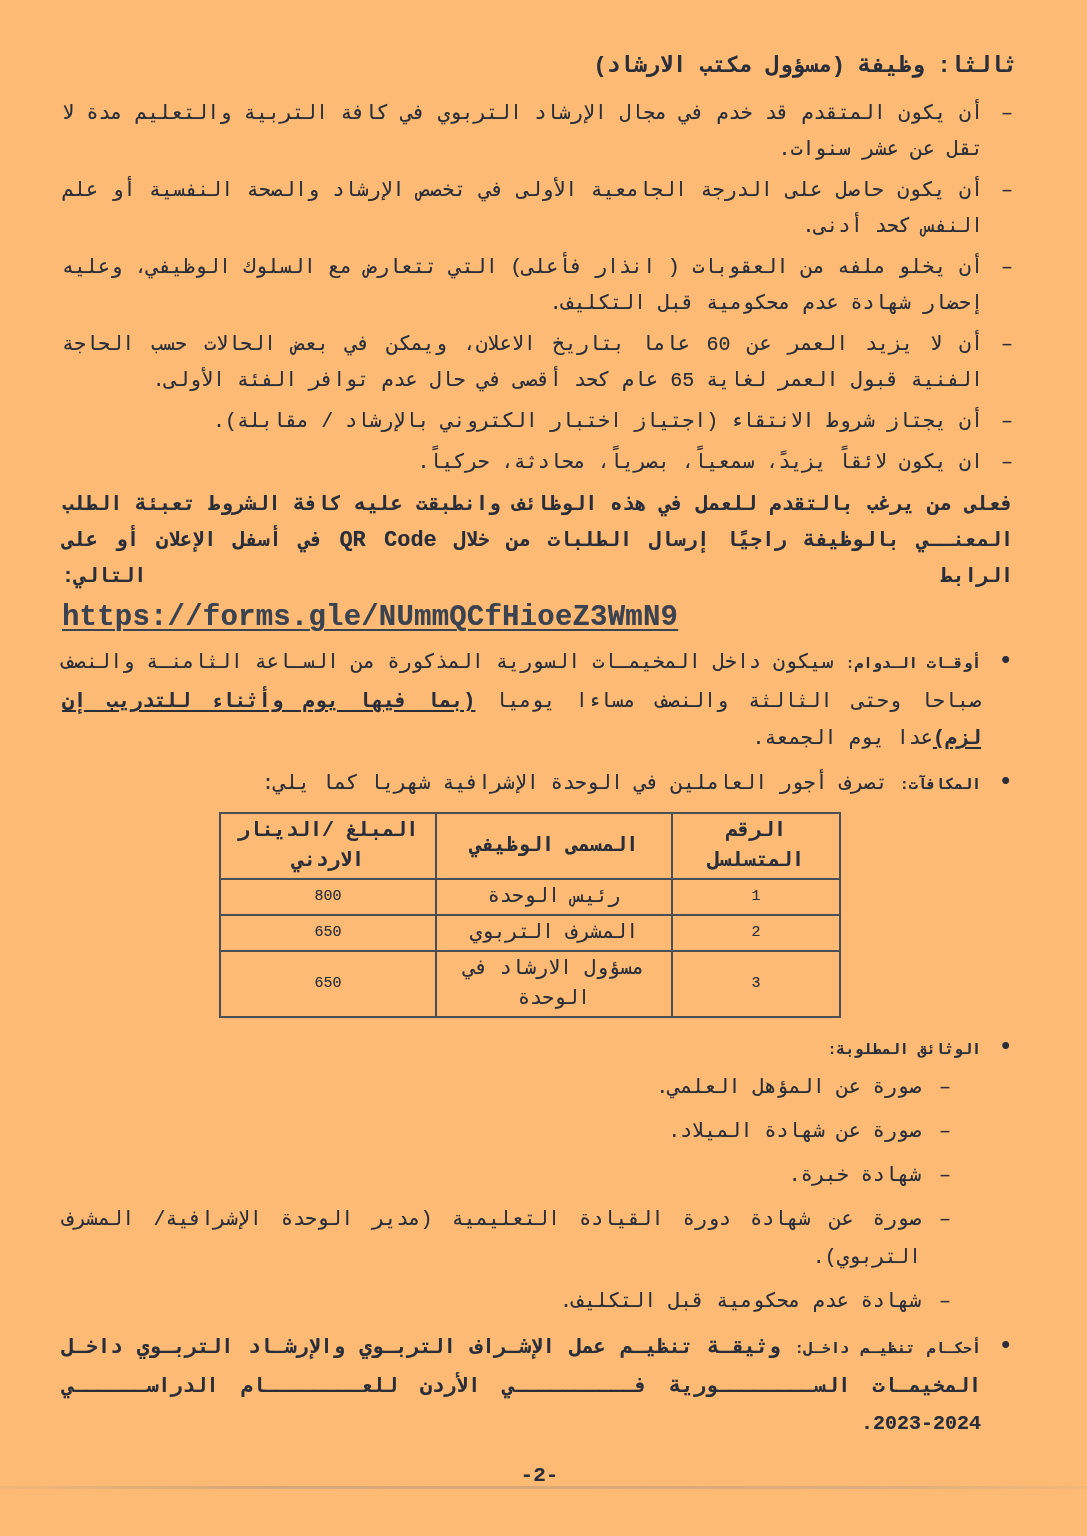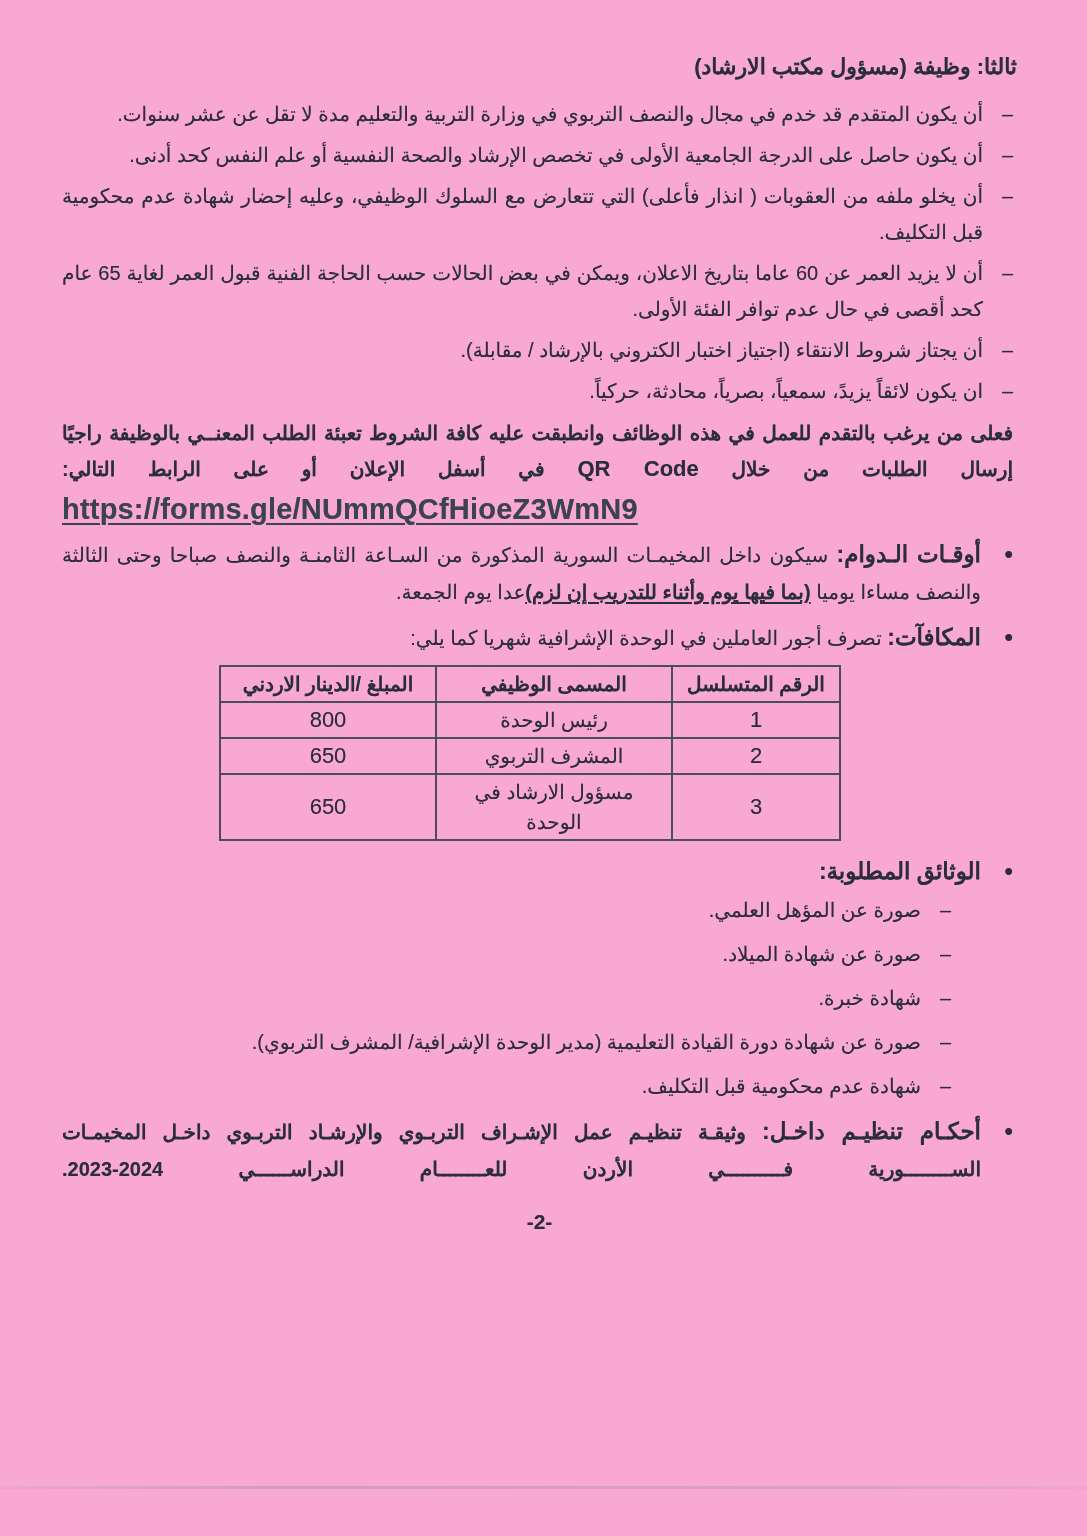--- a/index.html
+++ b/index.html
@@ -1,23 +1,23 @@
 <!DOCTYPE html>
 <html lang="ar" dir="rtl"><head>
 <meta charset="utf-8">
 <style>
   html,body{margin:0;padding:0;background:#ffffff;}
   .page{
     position:relative;
     width:1087px;height:1536px;
     box-sizing:border-box;
-    background:#f9a8d4;
+    background:#fdba74;
     padding:50px 70px 0 62px;
     direction:rtl;
-    font-family:Liberation Sans, sans-serif;
+    font-family:Liberation Mono, monospace;
     color:#2a2e38;
     text-shadow:0 0 0.6px rgba(42,46,56,0.45);
     overflow:hidden;
   }
   .heading{font-size:22px;font-weight:bold;margin:0 0 12px 0;line-height:34px;}
 
   .dash-list{list-style:none;margin:0 0 6px 0;padding:0 4px 0 0;}
   .dash-item{display:flex;margin-bottom:5px;font-size:20px;line-height:36px;}
   .dash-item .dash{flex:none;width:30px;font-weight:normal;}
   .dash-item .txt{flex:1;text-align:justify;}
@@ -30,33 +30,33 @@
   .link-line{direction:ltr;text-align:left;margin:2px 0 10px 0;}
   .form-link{
     font-size:29px;font-weight:bold;color:#3b4250;
     text-decoration:underline;text-underline-offset:4px;text-decoration-thickness:2px;
     letter-spacing:0.2px;cursor:pointer;
   }
 
   .dot-list{list-style:none;margin:0;padding:0;}
   .dot-item{position:relative;padding-right:36px;font-size:20px;line-height:37px;text-align:justify;margin-bottom:8px;}
   .dot-item .bullet{position:absolute;right:4px;top:-1px;font-size:24px;font-weight:bold;}
-  .dot-item .label{font-weight:bold;font-size:23px;margin-top:32px;}
+  .dot-item .label{font-weight:bold;font-size:15px;margin-top:32px;}
 
   .u-bold{font-weight:bold;text-decoration:underline;text-underline-offset:3px;}
   .qr{font-weight:bold;font-size:22px;}
 
   table.salary{border-collapse:collapse;margin:2px 176px 12px auto;}
   .salary th,.salary td{
     border:2px solid #4a4e55;text-align:center;vertical-align:middle;
     font-size:20px;line-height:30px;padding:2px 8px;
   }
   .salary th{font-weight:bold;}
   .c-serial{width:150px;} .c-title{width:218px;} .c-amount{width:198px;}
-  .salary td.num{font-size:22px;}
+  .salary td.num{font-size:15px;}
 
   .docs{margin:0 26px 2px 0;}
   .docs .dash-item{line-height:38px;margin-bottom:6px;}
 
   .regulations{font-weight:bold;text-align-last:justify;margin-bottom:0;}
 
   .footer-page{direction:ltr;text-align:center;font-size:21px;font-weight:bold;margin-top:22px;}
 
   .scan-line{
     position:absolute;left:0;right:0;top:1486px;height:3px;
@@ -69,21 +69,21 @@
 </head>
 <body>
 
 <div class="page">
 
   <h1 class="heading">ثالثا: وظيفة (مسؤول مكتب الارشاد)</h1>
 
   <ul class="dash-list">
     <li class="dash-item">
       <span class="dash">–</span>
-      <span class="txt">أن يكون المتقدم قد خدم في مجال والنصف التربوي في وزارة التربية والتعليم مدة لا تقل عن عشر سنوات.</span>
+      <span class="txt">أن يكون المتقدم قد خدم في مجال الإرشاد التربوي في كافة التربية والتعليم مدة لا تقل عن عشر سنوات.</span>
     </li>
     <li class="dash-item">
       <span class="dash">–</span>
       <span class="txt">أن يكون حاصل على الدرجة الجامعية الأولى في تخصص الإرشاد والصحة النفسية أو علم النفس كحد أدنى.</span>
     </li>
     <li class="dash-item">
       <span class="dash">–</span>
       <span class="txt">أن يخلو ملفه من العقوبات ( انذار فأعلى) التي تتعارض مع السلوك الوظيفي، وعليه إحضار شهادة عدم محكومية قبل التكليف.</span>
     </li>
     <li class="dash-item">

